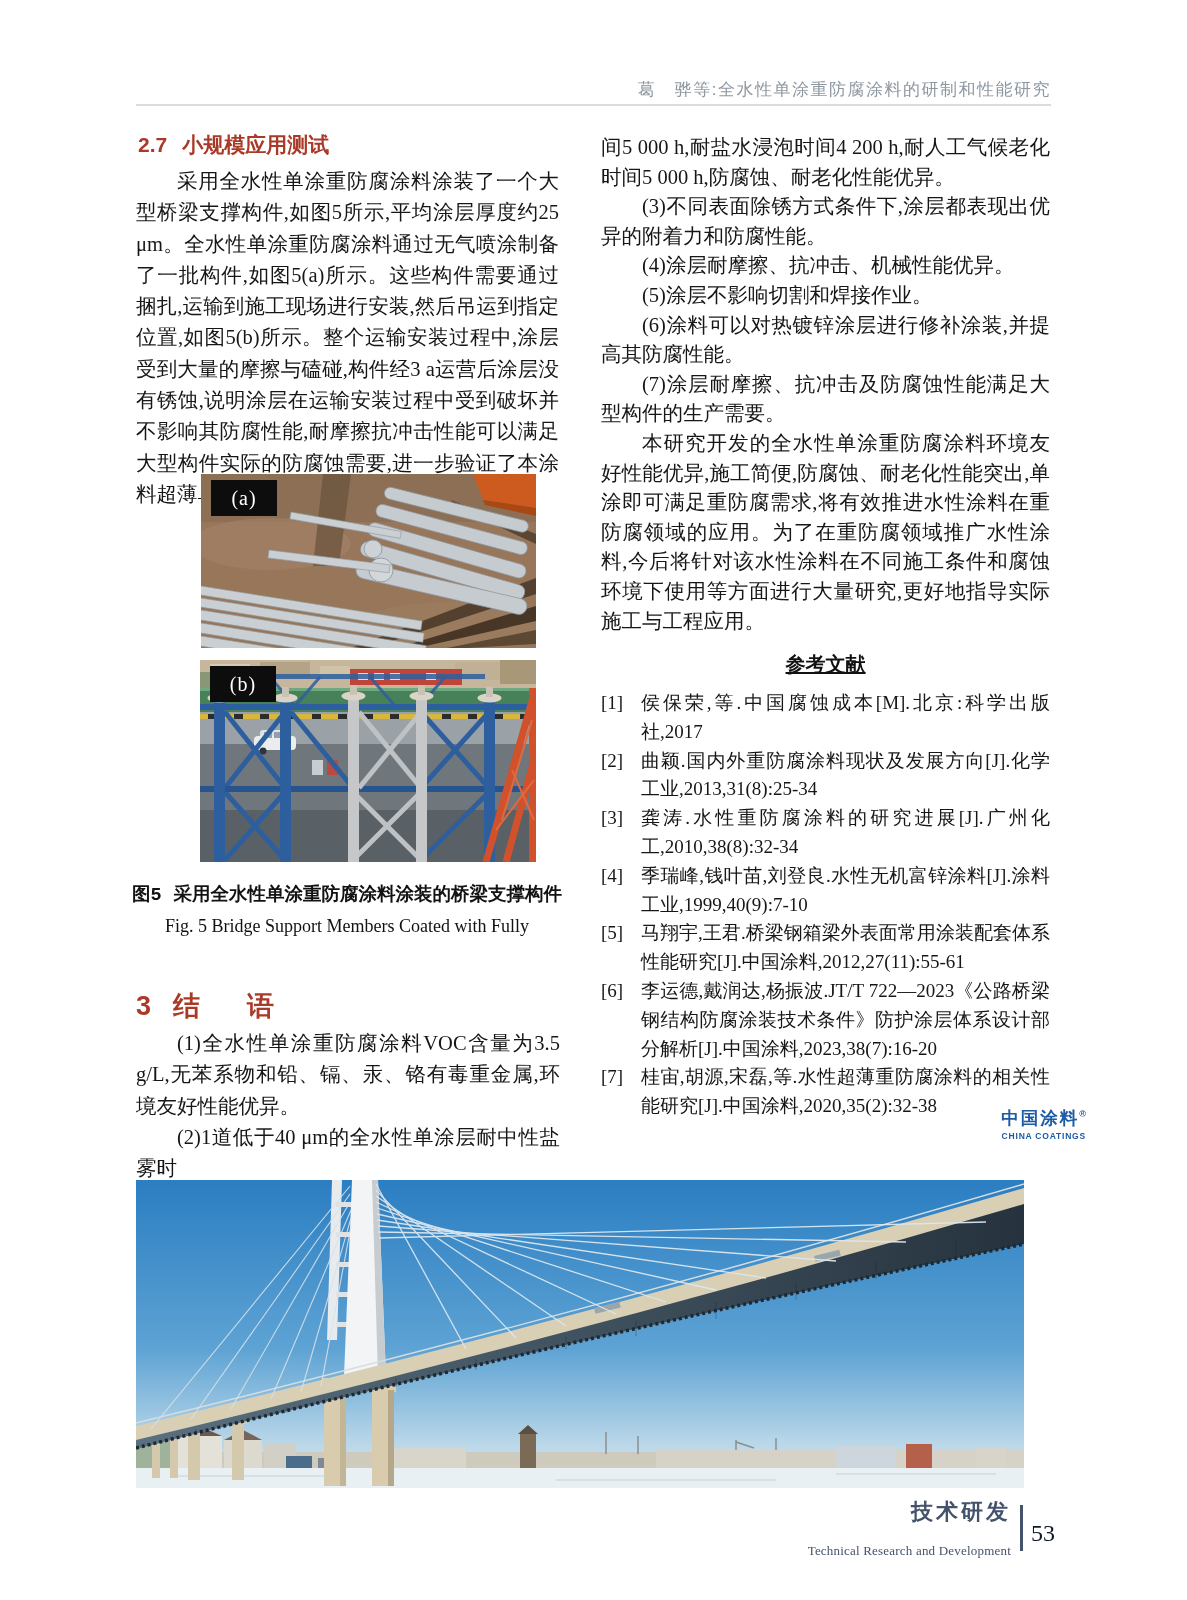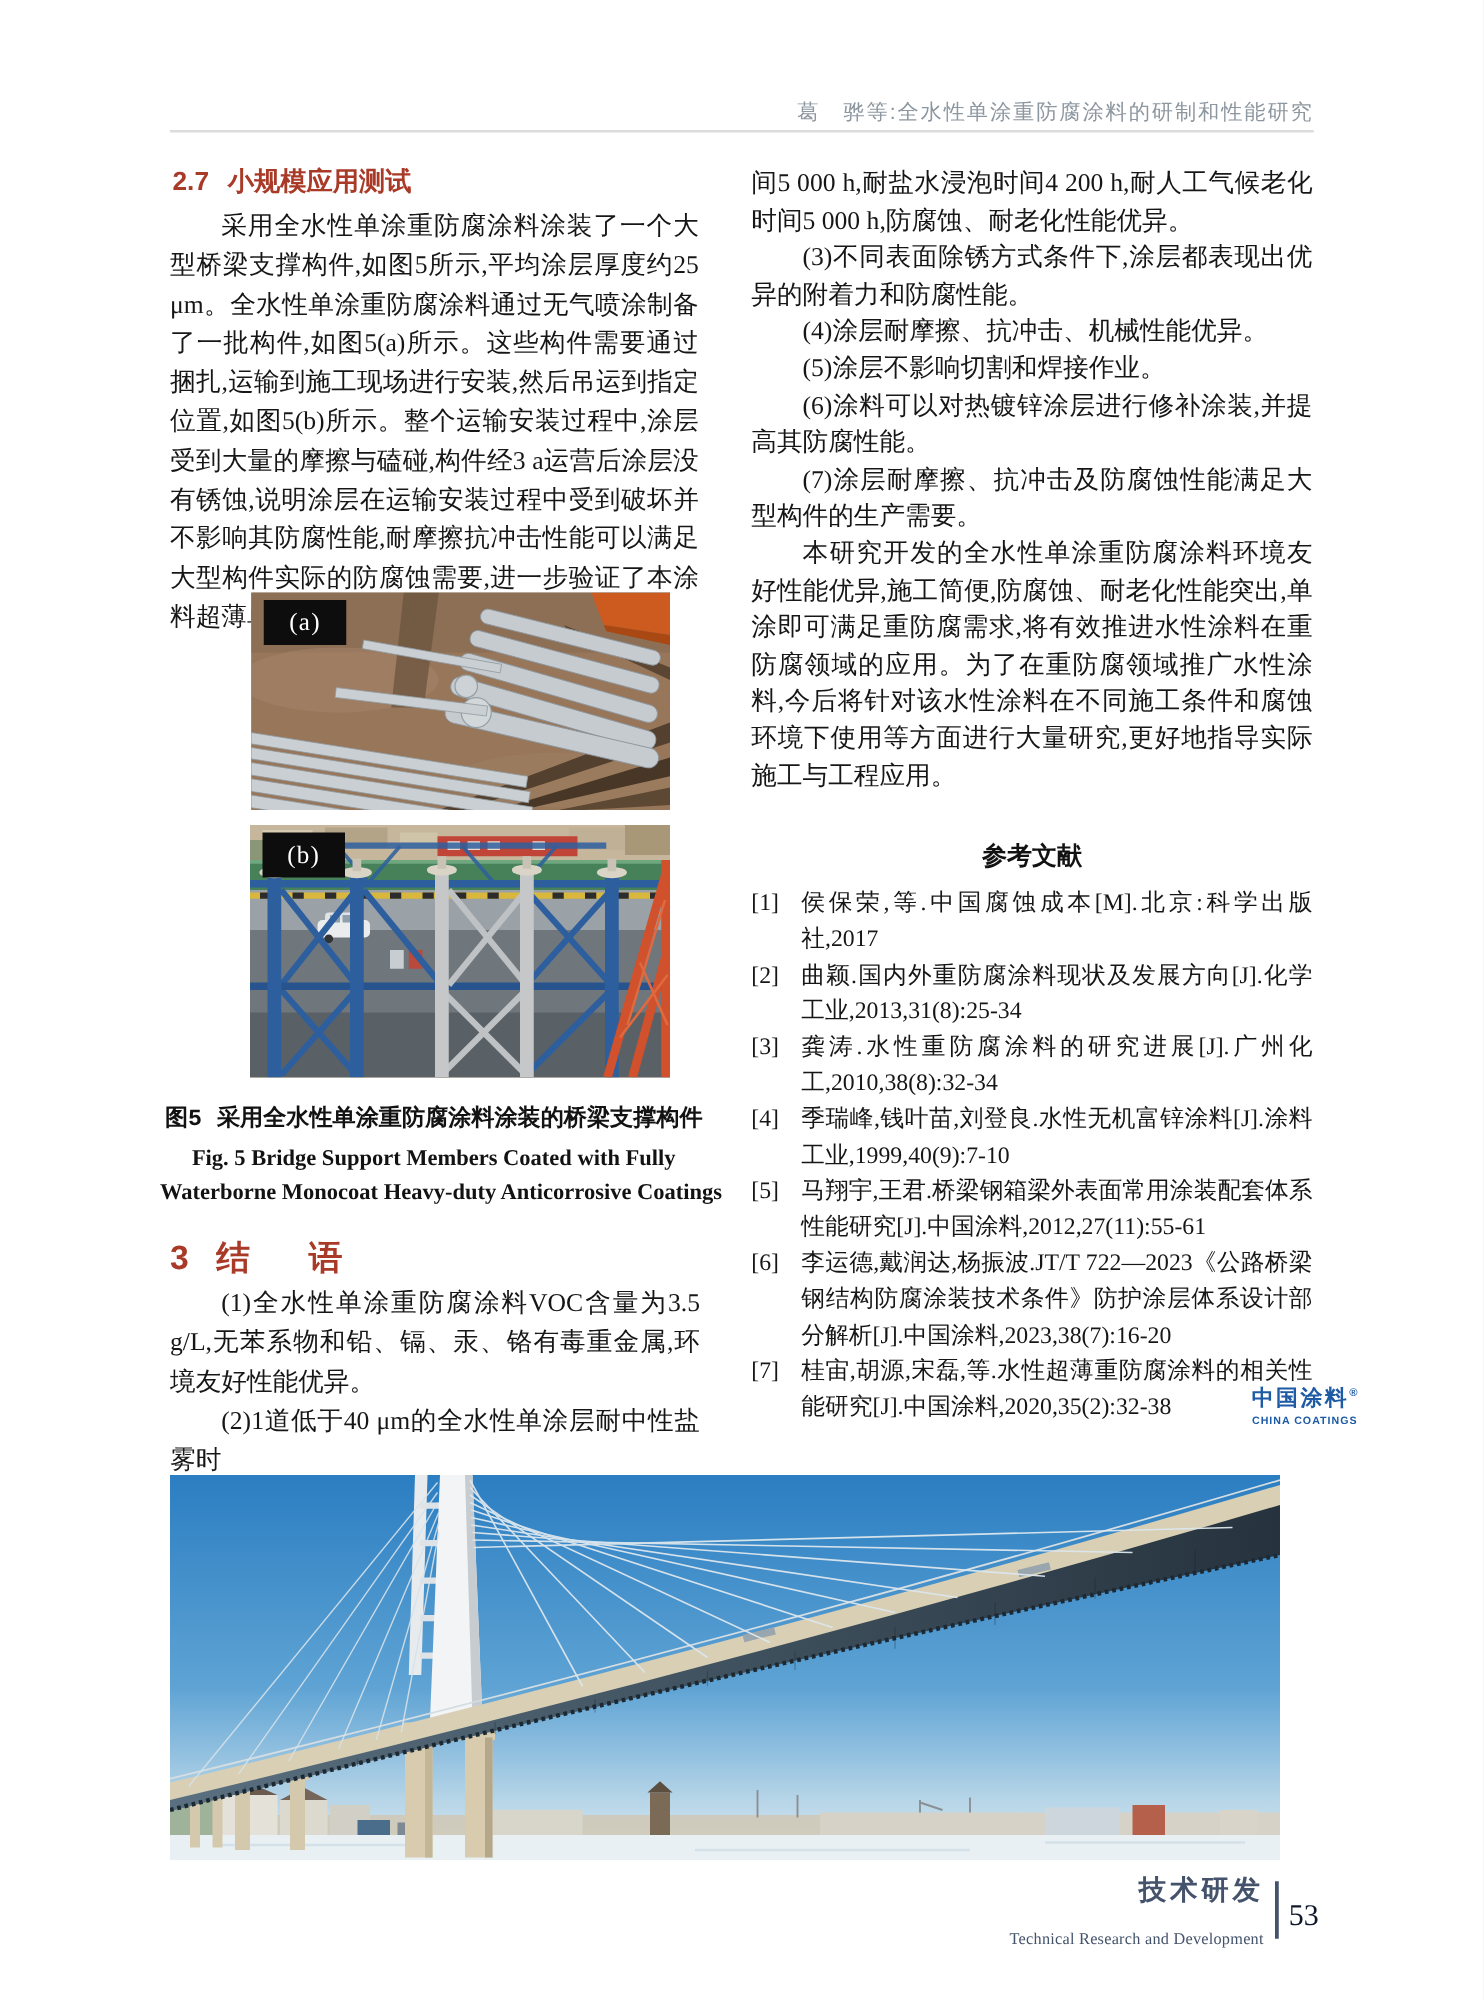--- a/index.html
+++ b/index.html
@@ -23,30 +23,30 @@
   .photo svg{display:block;}
   .photo-a{left:201px;top:474px;width:335px;height:174px;}
   .photo-b{left:200px;top:660px;width:336px;height:202px;}
   .photo-label{position:absolute;left:10px;top:6px;width:66px;height:36px;background:#0d0d0d;color:#ffffff;
     display:flex;align-items:center;justify-content:center;font-size:20px;letter-spacing:1px;}
   
   .fig-caption{position:absolute;left:128px;top:881px;width:438px;text-align:center;}
   .cap-cn{font-family:Liberation Mono, monospace;font-size:18.5px;font-weight:bold;
     white-space:nowrap;margin-bottom:7px;color:#121212;}
   .cap-cn .cap-label{margin-right:12px;}
-  .cap-en{font-size:18px;font-weight:bold;line-height:27px;white-space:nowrap;color:#121212;}
+  .cap-en{font-size:18px;font-weight:normal;line-height:27px;white-space:nowrap;color:#121212;}
   
   .sec3-h{position:absolute;left:136px;top:988px;margin:0;
     font-family:"Liberation Sans","DejaVu Sans",sans-serif;font-size:27px;font-weight:bold;color:#a93a28;}
   .sec3-h .sec-num{margin-right:22px;}
   .sec3-h .sec3-title{letter-spacing:10px;}
   .concl{position:absolute;left:136px;top:1028px;width:424px;}
   
-  .refs-title{margin:35px 0 11px 0;text-align:center;
-    font-family:"Liberation Sans","DejaVu Sans",sans-serif;font-size:20px;font-weight:bold;color:#121212;}
+  .refs-title{margin:15px 0 11px 0;text-align:center;
+    font-family:"Liberation Sans","DejaVu Sans",sans-serif;font-size:20px;font-weight:bold;color:#121212;text-decoration:underline;}
   .ref{display:flex;font-size:19px;line-height:28.8px;text-align:justify;}
   .ref .ref-num{flex:none;width:30px;margin-right:10px;}
   .ref .ref-text{flex:1;}
   
   .logo{position:absolute;left:958px;top:1106px;width:128px;text-align:right;color:#1d5ba5;
     font-family:"Liberation Sans","DejaVu Sans",sans-serif;}
   .logo-cn{font-size:17.5px;font-weight:bold;letter-spacing:2px;white-space:nowrap;}
   .logo-reg{font-size:9px;vertical-align:super;letter-spacing:0;}
   .logo-en{font-size:8.5px;font-weight:bold;letter-spacing:0.8px;margin-top:1px;}
   
@@ -222,21 +222,20 @@
       </g>
     </svg>
     <span class="photo-label">(b)</span>
   </div>
 
   <div class="fig-caption">
     <div class="cap-cn">
       <span class="cap-label">图5</span><span>采用全水性单涂重防腐涂料涂装的桥梁支撑构件</span>
     </div>
     <div class="cap-en">Fig. 5   Bridge Support Members Coated with Fully</div>
-    <div class="cap-en">Waterborne Monocoat Heavy-duty Anticorrosive Coatings</div>
   </div>
 
   <h2 class="sec3-h">
     <span class="sec-num">3</span><span class="sec3-title">结　语</span>
   </h2>
   <div class="concl">
     <p class="body ind">(1)全水性单涂重防腐涂料VOC含量为3.5 g/L,无苯系物和铅、镉、汞、铬有毒重金属,环境友好性能优异。</p>
     <p class="body ind">(2)1道低于40 μm的全水性单涂层耐中性盐雾时</p>
   </div>
 

